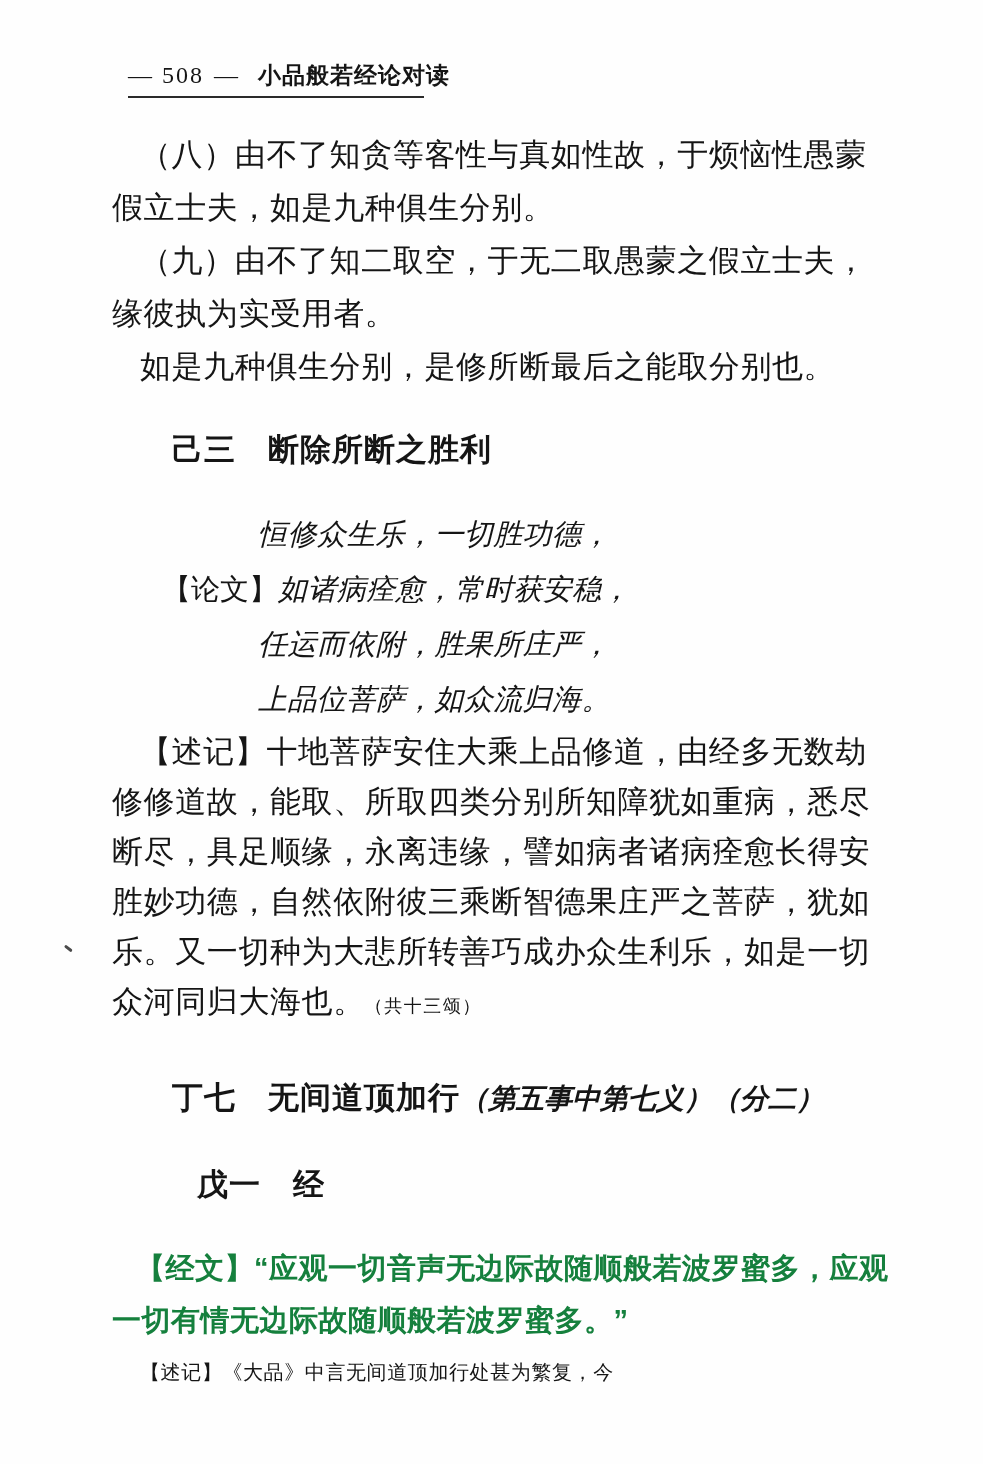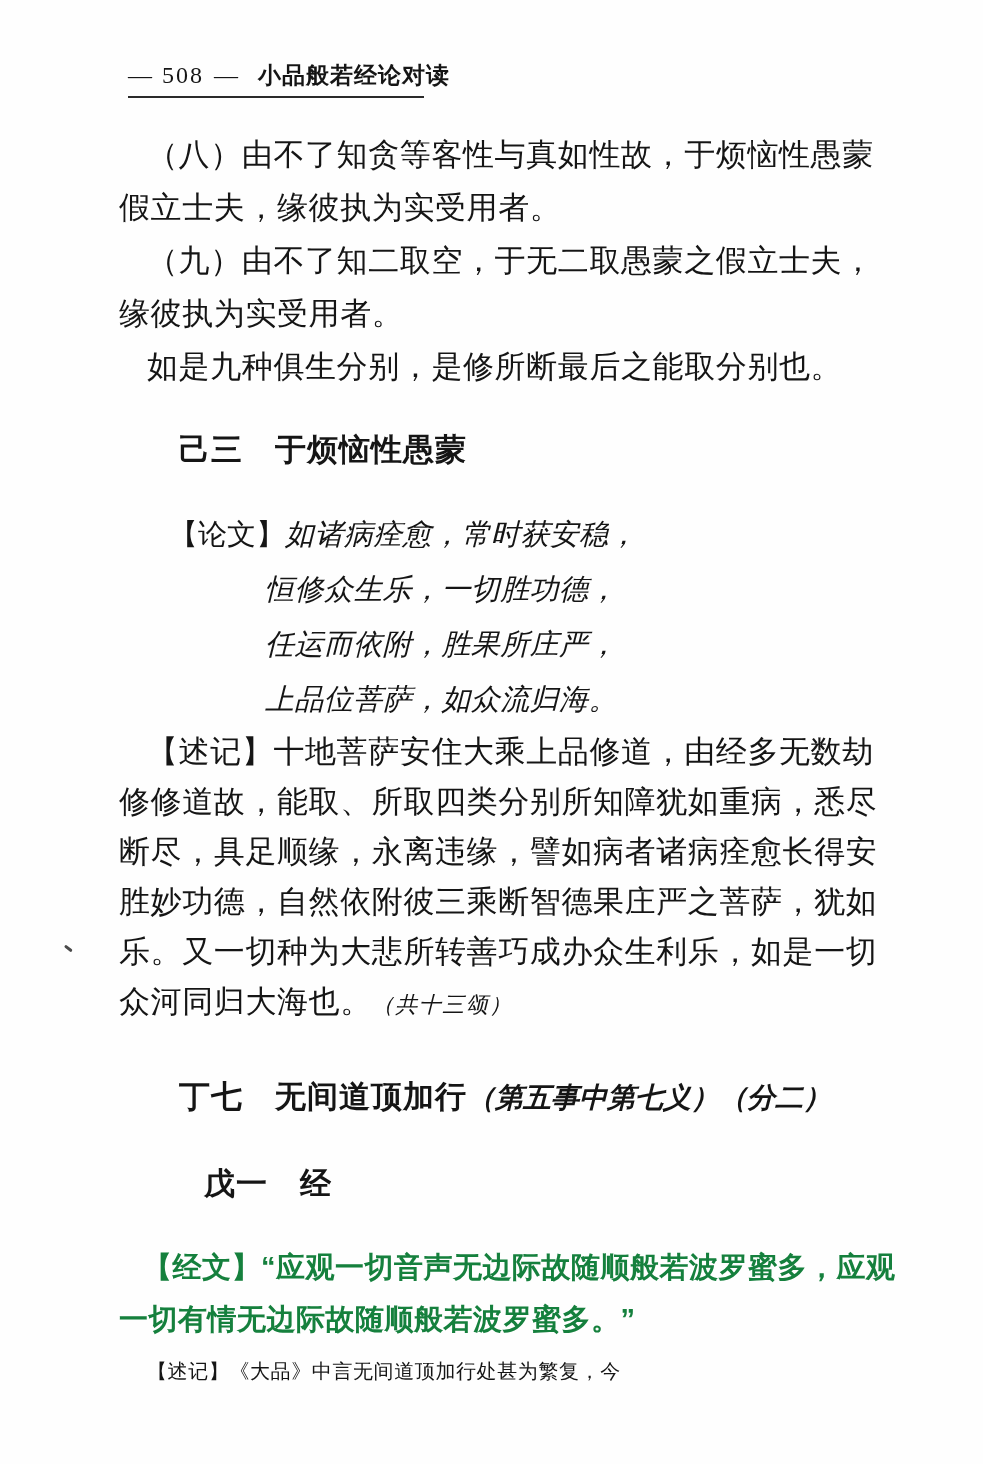--- a/index.html
+++ b/index.html
@@ -18,33 +18,33 @@
     display:flex;align-items:baseline;
     border-bottom:2px solid #2a2a2a;
     padding-bottom:7px;
     font-size:24px;line-height:26px;
     white-space:nowrap;
   }
   .header .dash{letter-spacing:0;}
   .header .pagenum{margin:0 10px;letter-spacing:2px;}
   .header .booktitle{margin-left:20px;font-size:23px;font-weight:600;letter-spacing:1px;}
   
-  .content{position:absolute;left:119px;top:0;width:812px;}
+  .content{position:absolute;left:112px;top:0;width:812px;}
   p.line{margin:0;white-space:nowrap;}
   .blk-open{margin-top:128px;font-size:31px;line-height:53px;letter-spacing:.6px;}
   .indent{padding-left:28px;}
   .h1{margin-top:30px;font-size:31px;line-height:53px;font-weight:bold;
       padding-left:60px;letter-spacing:1px;white-space:nowrap;}
   .verse{font-size:29px;line-height:55px;letter-spacing:.4px;}
   .verse .kai{font-style:italic;}
   .verse .vfirst{padding-left:50px;}
   .verse .vcont{padding-left:146px;}
   .lunwen-label{font-style:normal;letter-spacing:0;}
   .shuji{font-size:31px;line-height:50px;letter-spacing:.6px;}
-  .note{font-style:italic;font-size:22px;letter-spacing:1.5px;}
+  .note{font-size:18px;letter-spacing:1.5px;}
   .h2{margin-top:42px;font-size:31px;line-height:53px;font-weight:bold;
       padding-left:60px;letter-spacing:1px;white-space:nowrap;font-family:Liberation Mono, monospace;}
   .h2 .hnote{font-size:28px;font-style:italic;letter-spacing:0;}
   .h3{margin-top:3px;font-size:31px;line-height:53px;font-weight:bold;
       padding-left:85px;letter-spacing:1px;white-space:nowrap;}
   .jingwen{font-size:29px;line-height:52px;letter-spacing:.5px;
       font-family:"Liberation Sans","DejaVu Sans",sans-serif;
       font-weight:bold;color:#15803d;}
   .jingwen .indent{padding-left:24px;}
   .shuji2{font-size:20px;line-height:52px;letter-spacing:.6px;}
@@ -66,33 +66,33 @@
     <span class="dash">—</span>
     <span class="booktitle">小品般若经论对读</span>
   </div>
 
   <div class="artifact"></div>
 
   <main class="content">
 
     <div class="blk-open">
       <p class="line indent">（八）由不了知贪等客性与真如性故，于烦恼性愚蒙</p>
-      <p class="line">假立士夫，缘彼执为实受用者。</p>
+      <p class="line">假立士夫，如是九种俱生分别。</p>
 
       <p class="line indent">（九）由不了知二取空，于无二取愚蒙之假立士夫，</p>
       <p class="line">缘彼执为实受用者。</p>
 
       <p class="line indent">如是九种俱生分别，是修所断最后之能取分别也。</p>
     </div>
 
-    <p class="h1">己三　于烦恼性愚蒙</p>
+    <p class="h1">己三　断除所断之胜利</p>
 
     <div class="verse">
+      <p class="line vcont kai">恒修众生乐，一切胜功德，</p>
       <p class="line vfirst"><span class="lunwen-label">【论文】</span><span class="kai">如诸病痊愈，常时获安稳，</span></p>
-      <p class="line vcont kai">恒修众生乐，一切胜功德，</p>
       <p class="line vcont kai">任运而依附，胜果所庄严，</p>
       <p class="line vcont kai">上品位菩萨，如众流归海。</p>
     </div>
 
     <div class="shuji">
       <p class="line indent">【述记】十地菩萨安住大乘上品修道，由经多无数劫</p>
       <p class="line">修修道故，能取、所取四类分别所知障犹如重病，悉尽</p>
       <p class="line">断尽，具足顺缘，永离违缘，譬如病者诸病痊愈长得安</p>
       <p class="line">胜妙功德，自然依附彼三乘断智德果庄严之菩萨，犹如</p>
       <p class="line">乐。又一切种为大悲所转善巧成办众生利乐，如是一切</p>

